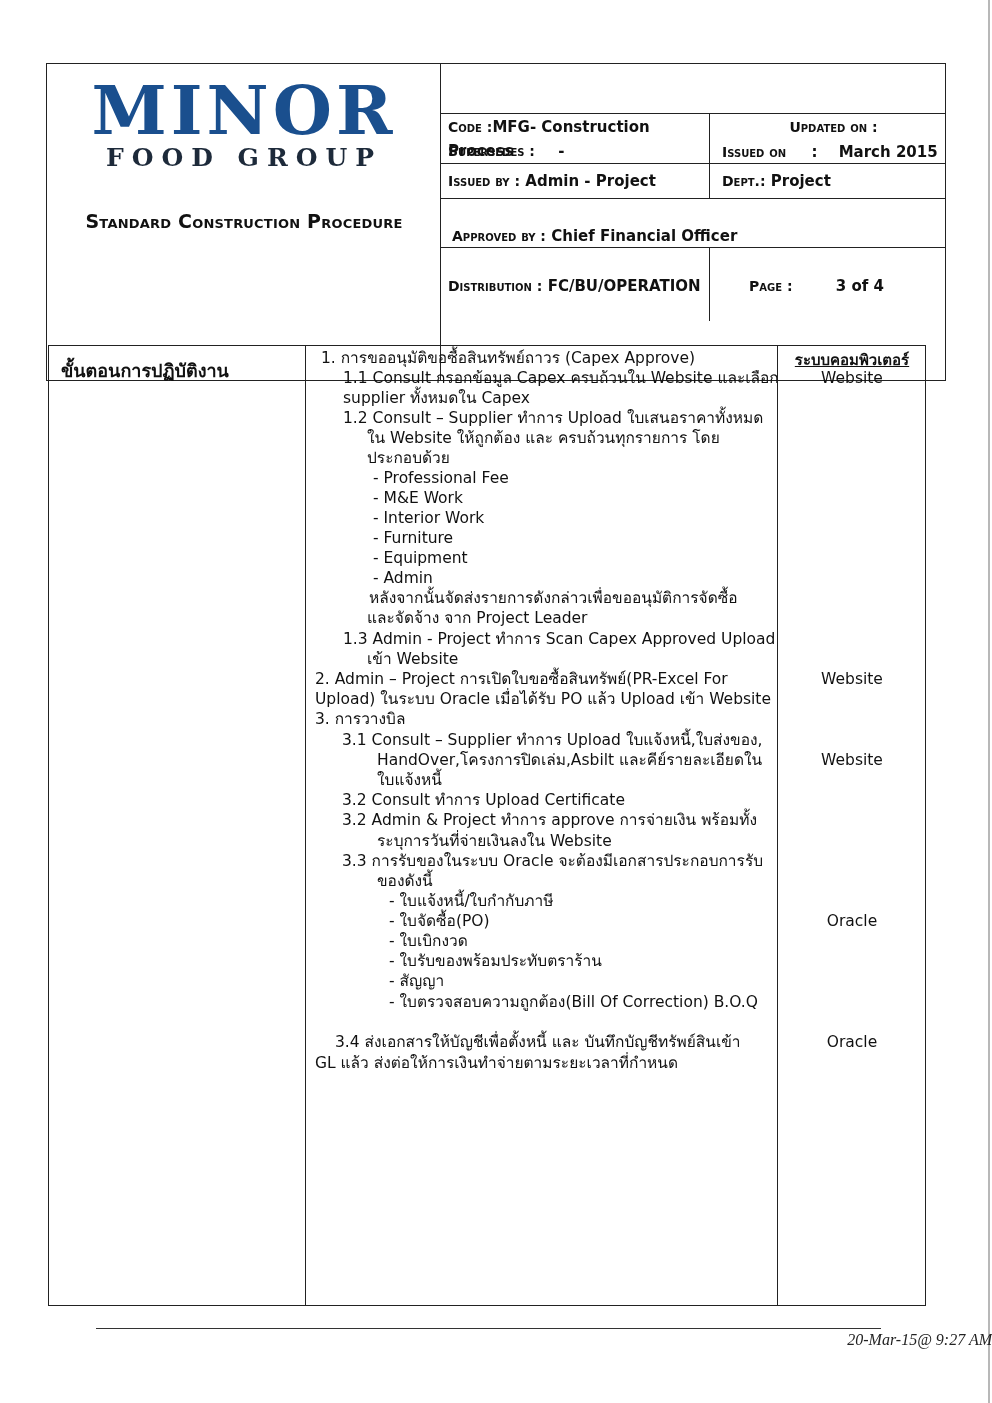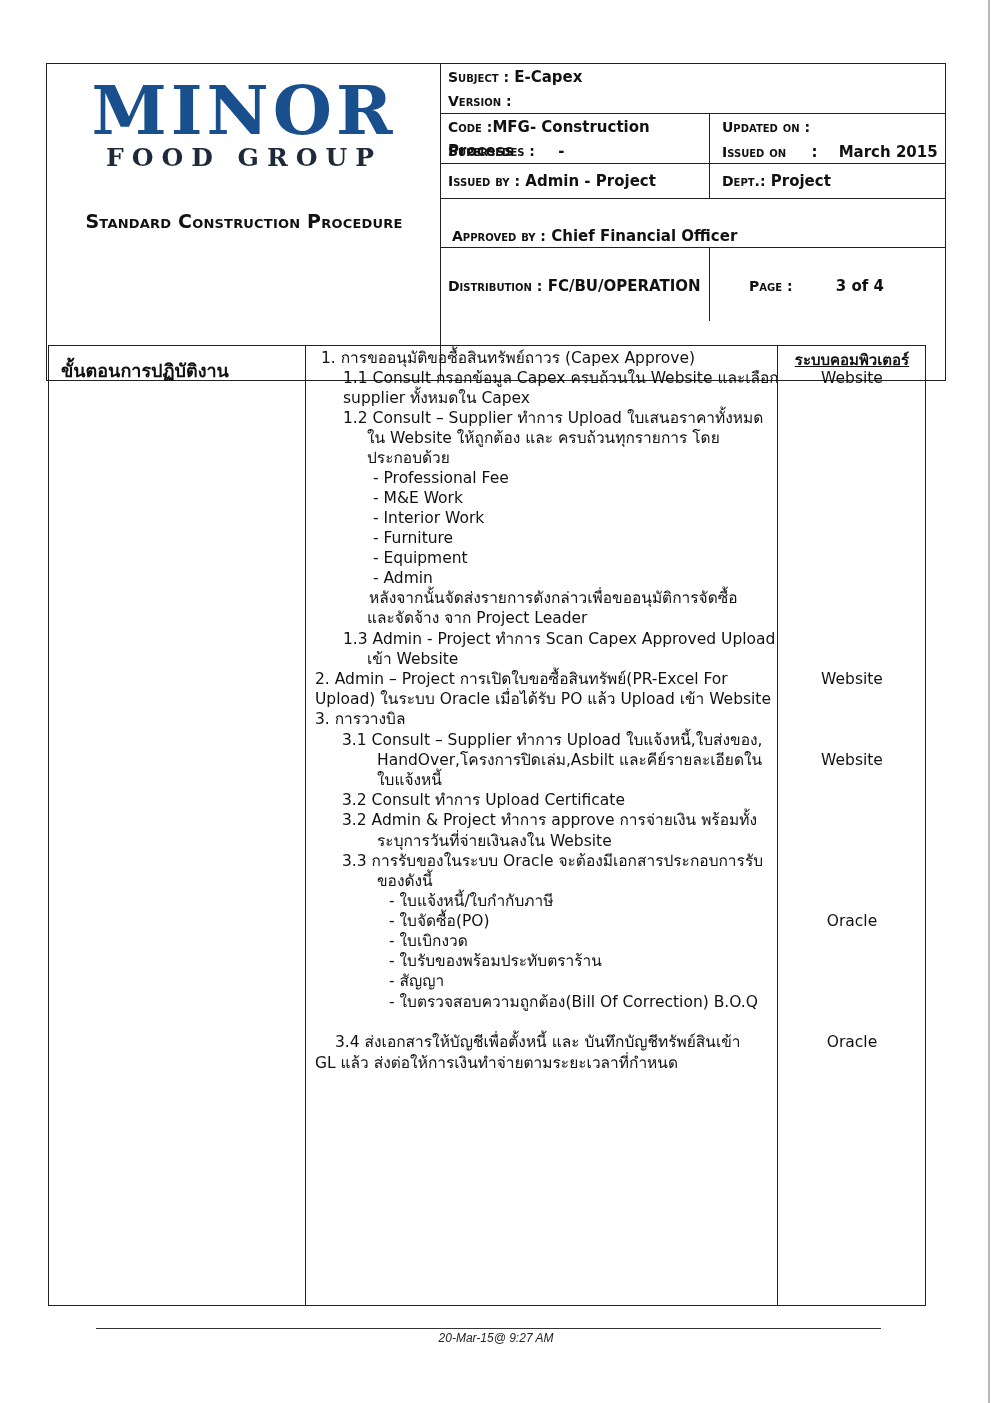--- a/index.html
+++ b/index.html
@@ -20,59 +20,51 @@
 
   .main-table { position: absolute; left: 48px; top: 345px; width: 878px; height: 961px; border: 1.5px solid #222; box-sizing: border-box; }
   .col1 { position: absolute; left: 0; top: 0; width: 257px; height: 100%; border-right: 1.5px solid #222; box-sizing: border-box; }
   .col3 { position: absolute; left: 728px; top: 0; width: 148px; height: 100%; border-left: 1.5px solid #222; box-sizing: border-box; }
   .col1-title { position: absolute; left: 12px; top: 10px; font-weight: bold; font-size: 18px; }
   .col3-title { position: absolute; left: 0; width: 148px; top: 2px; text-align: center; font-weight: bold; font-size: 15px; text-decoration: underline; }
   .sys { position: absolute; left: 0; width: 148px; text-align: center; font-size: 15.5px; }
   .line { position: absolute; font-size: 15.5px; white-space: nowrap; line-height: 20px; }
 
   .footer-rule { position: absolute; left: 96px; top: 1328px; width: 785px; height: 1px; background: #333; }
-  .footer-text { position: absolute; left: 0; width: 992px; top: 1331px; text-align: center; font-family: Liberation Sans, sans-serif; font-style: italic; font-size: 12px; color: #222; }
+  .footer-text { position: absolute; left: 0; width: 992px; top: 1331px; text-align: right; font-family: Liberation Serif, serif; font-style: italic; font-size: 16px; color: #222; }
 </style>
 </head>
 <body>
 
 <div class="edge-line"></div>
 
 <div class="header-table">
   <div class="logo-cell">
     <div class="logo-minor">MINOR</div>
     <div class="logo-sub">FOOD GROUP</div>
     <div class="doc-type">Standard Construction Procedure</div>
   </div>
 
   <div class="hline" style="left:394px; top:49px; width:505px;"></div>
   <div class="hline" style="left:394px; top:99px; width:505px;"></div>
   <div class="hline" style="left:394px; top:134px; width:505px;"></div>
   <div class="hline" style="left:394px; top:183px; width:505px;"></div>
   <div class="vline" style="left:662px; top:49px; height:85px;"></div>
   <div class="vline" style="left:662px; top:183px; height:74px;"></div>
 
-  <div class="hcell" style="left:394px; top:1px; width:505px;">
-    <span class="sc">Subject :</span>
-    <span>E-Capex</span>
-  </div>
-  <div class="hcell" style="left:394px; top:25px; width:505px;">
-    <span class="sc">Version :</span>
-    <span></span>
-  </div>
 
   <div class="hcell" style="left:394px; top:51px; width:268px;">
     <span class="sc">Code :</span><span>MFG- Construction Process</span>
   </div>
   <div class="hcell" style="left:394px; top:75px; width:268px;">
     <span class="sc">Supersedes :</span>
     <span style="margin-left:18px">-</span>
   </div>
 
-  <div class="hcell" style="left:668px; top:51px; width:230px;">
+  <div class="hcell" style="left:668px; top:51px; width:230px;text-align:center;">
     <span class="sc">Updated on :</span>
     <span></span>
   </div>
   <div class="hcell" style="left:668px; top:76px; width:230px;">
     <span class="sc">Issued on</span>
     <span style="margin-left:20px">:</span>
     <span style="margin-left:16px">March  2015</span>
   </div>
 
   <div class="hcell" style="left:394px; top:105px; width:268px;">

